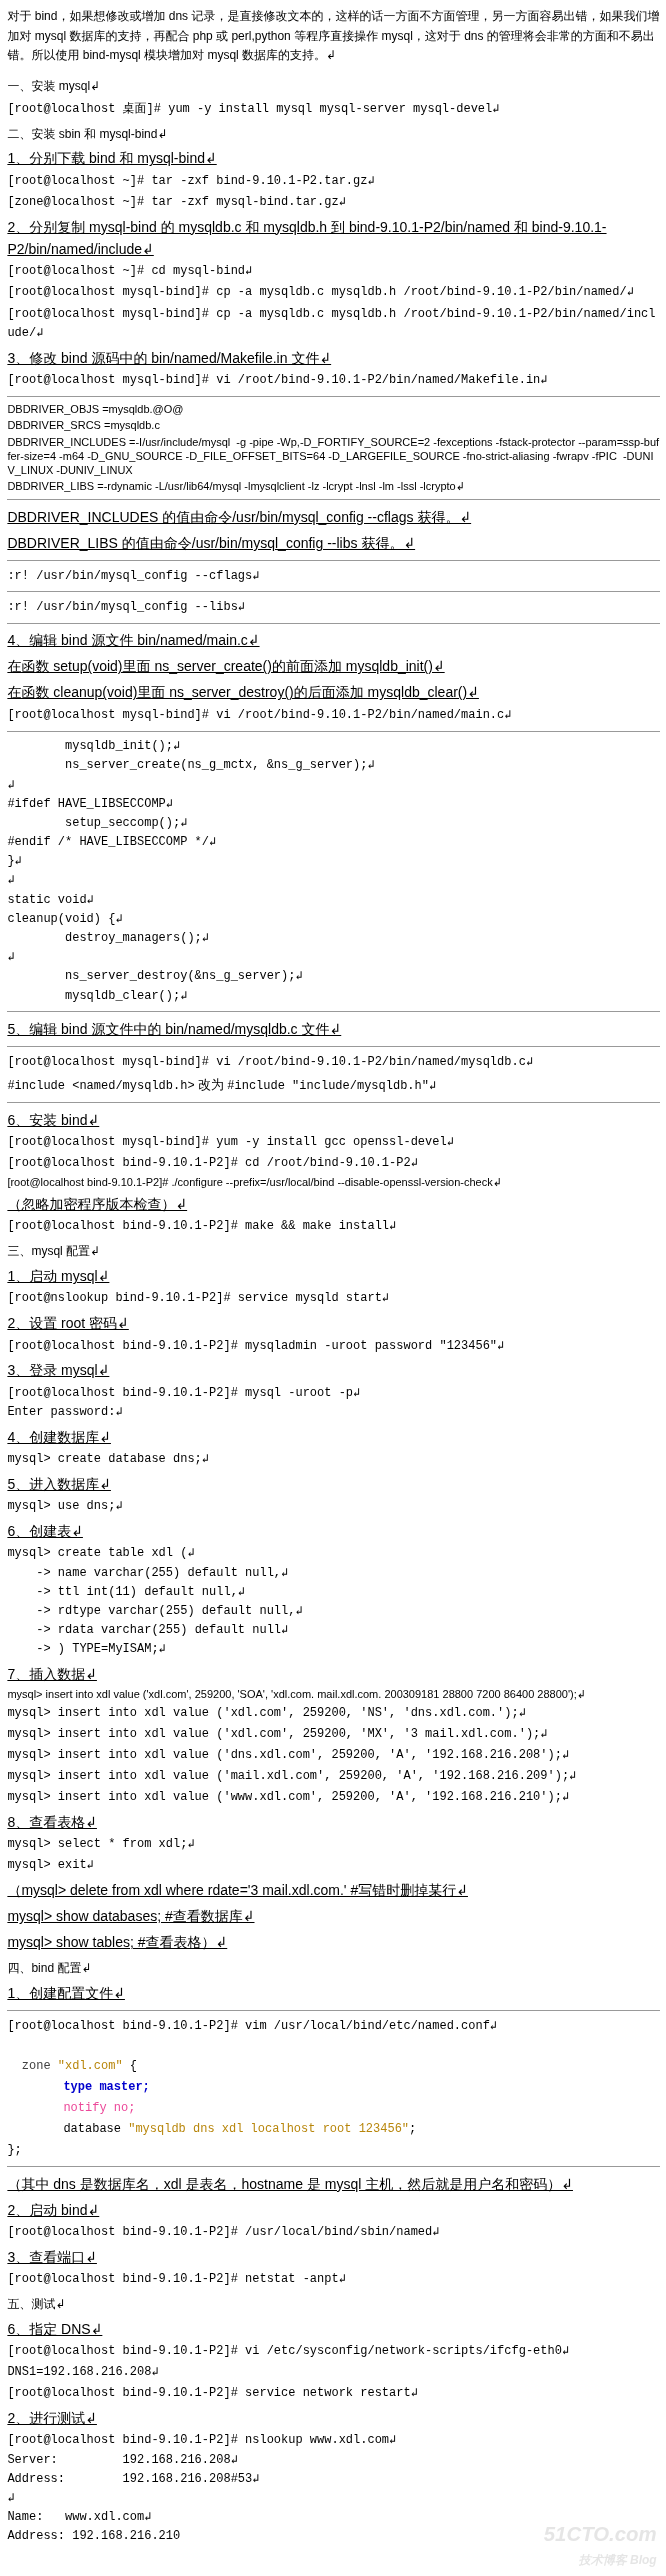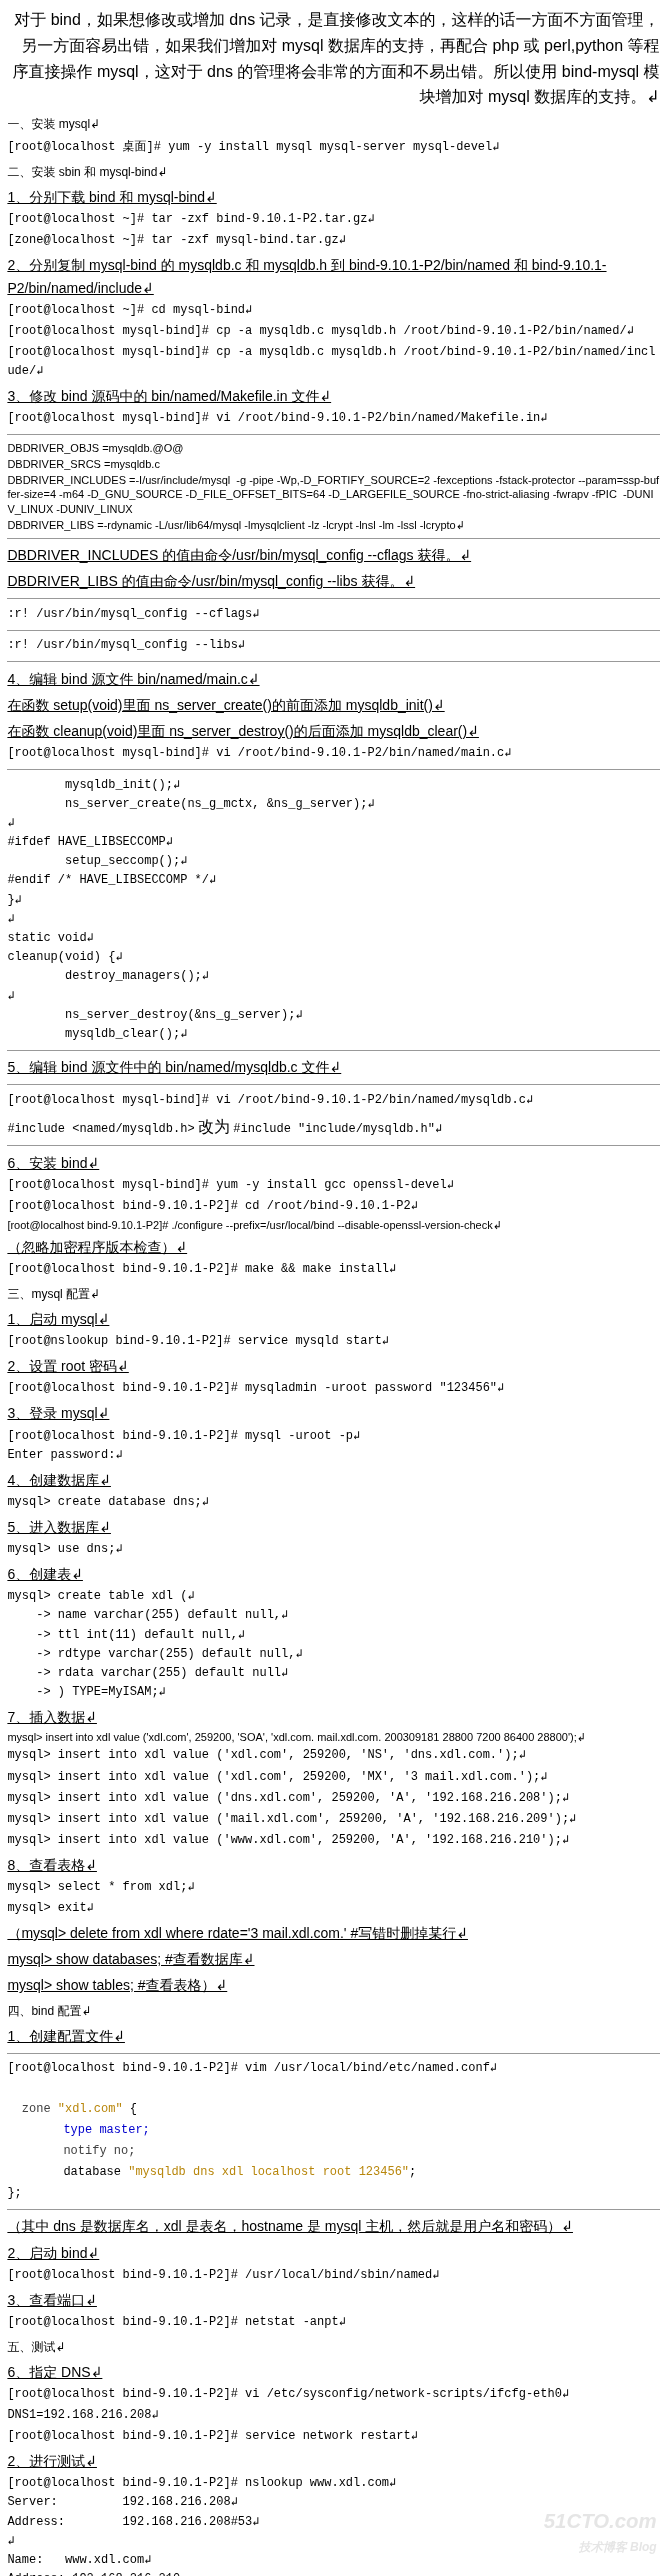--- a/index.html
+++ b/index.html
@@ -1,28 +1,28 @@
 <!DOCTYPE html>
 <html style="font-size:15px"><head>
 <meta charset="utf-8">
 <style>
   * { margin: 0; padding: 0; box-sizing: border-box; }
   body { font-family: "Microsoft YaHei", SimSun, Arial, sans-serif; font-size: 12px; line-height: 1.6; background: #fff; color: #000; width: 667px; padding: 7.4px; }
-  .intro { font-size: 16px; margin-bottom: 5px; text-align: right; }
+  .intro { font-size: 12px; margin-bottom: 12px; }
   .section-title { font-size: 12px; margin: 5.6px 0 3.7px 0; }
   .sub { font-size: 14px; margin: 3.7px 0 1.9px 0; text-decoration: underline; }
   .console { font-family: Consolas, "Courier New", monospace; font-size: 12px; color: #000; white-space: pre-wrap; word-break: break-all; margin: 1.9px 0; }
   .small-code { font-family: Arial, sans-serif; font-size: 11px; color: #000; white-space: pre-wrap; word-break: break-all; line-height: 1.3; margin: 1.9px 0; }
   hr.sep { border: none; border-top: 0.9px solid #999; margin: 5.6px 0; }
   .zone-yl { color: #b8860b; }
   .zone-gr { color: #404040; }
-  .zone-bl { color: #0000cd; }
-  .zone-rd { color: #404040; }
+  .zone-bl { color: #0000cd; font-weight: bold; }
+  .zone-rd { color: #ec4899; }
   .indent2 { padding-left: 56px; }
-  .watermark { position: fixed; bottom: 19px; right: 9.3px; color: #ccc; font-family: Arial, sans-serif; font-style: italic; font-weight: bold; text-align: right; opacity: 0.5; pointer-events: none; }
+  .watermark { position: fixed; bottom: 6px; right: 9.3px; color: #ccc; font-family: Arial, sans-serif; font-style: italic; font-weight: bold; text-align: right; opacity: 0.5; pointer-events: none; }
   .watermark .big { font-size: 20.4px; }
   .watermark .sm { font-size: 12px; }
 </style>
 </head>
 <body>
 
 <div class="intro">对于 bind，如果想修改或增加 dns 记录，是直接修改文本的，这样的话一方面不方面管理，另一方面容易出错，如果我们增加对 mysql 数据库的支持，再配合 php 或 perl,python 等程序直接操作 mysql，这对于 dns 的管理将会非常的方面和不易出错。所以使用 bind-mysql 模块增加对 mysql 数据库的支持。↲</div>
 
 <div class="section-title">一、安装 mysql↲</div>
 <div class="console">[root@localhost 桌面]# yum -y install mysql mysql-server mysql-devel↲</div>
@@ -68,21 +68,21 @@
         destroy_managers();↲
 ↲
         ns_server_destroy(&amp;ns_g_server);↲
         mysqldb_clear();↲</div>
 <hr class="sep">
 <div class="sub">5、编辑 bind 源文件中的 bin/named/mysqldb.c 文件↲</div>
 <hr class="sep">
 <div class="console">[root@localhost mysql-bind]# vi /root/bind-9.10.1-P2/bin/named/mysqldb.c↲</div>
 <div style="margin:3.7px 0;">
   <span class="console" style="display:inline">#include &lt;named/mysqldb.h&gt;</span>
-  <span style="font-size:16px;">改为</span>
+  <span style="font-size:13px;">改为</span>
   <span class="console" style="display:inline">#include "include/mysqldb.h"↲</span>
 </div>
 <hr class="sep">
 <div class="sub">6、安装 bind↲</div>
 <div class="console">[root@localhost mysql-bind]# yum -y install gcc openssl-devel↲</div>
 <div class="console">[root@localhost bind-9.10.1-P2]# cd /root/bind-9.10.1-P2↲</div>
 <div class="small-code">[root@localhost bind-9.10.1-P2]# ./configure --prefix=/usr/local/bind --disable-openssl-version-check↲</div>
 <div class="sub">（忽略加密程序版本检查）↲</div>
 <div class="console">[root@localhost bind-9.10.1-P2]# make &amp;&amp; make install↲</div>
 

